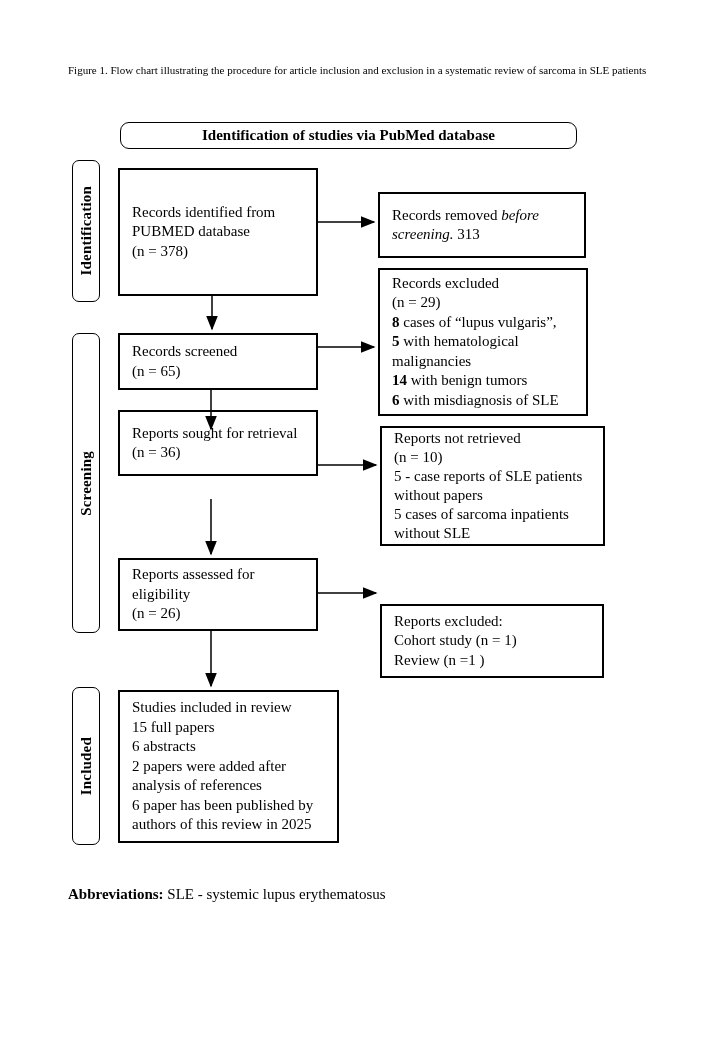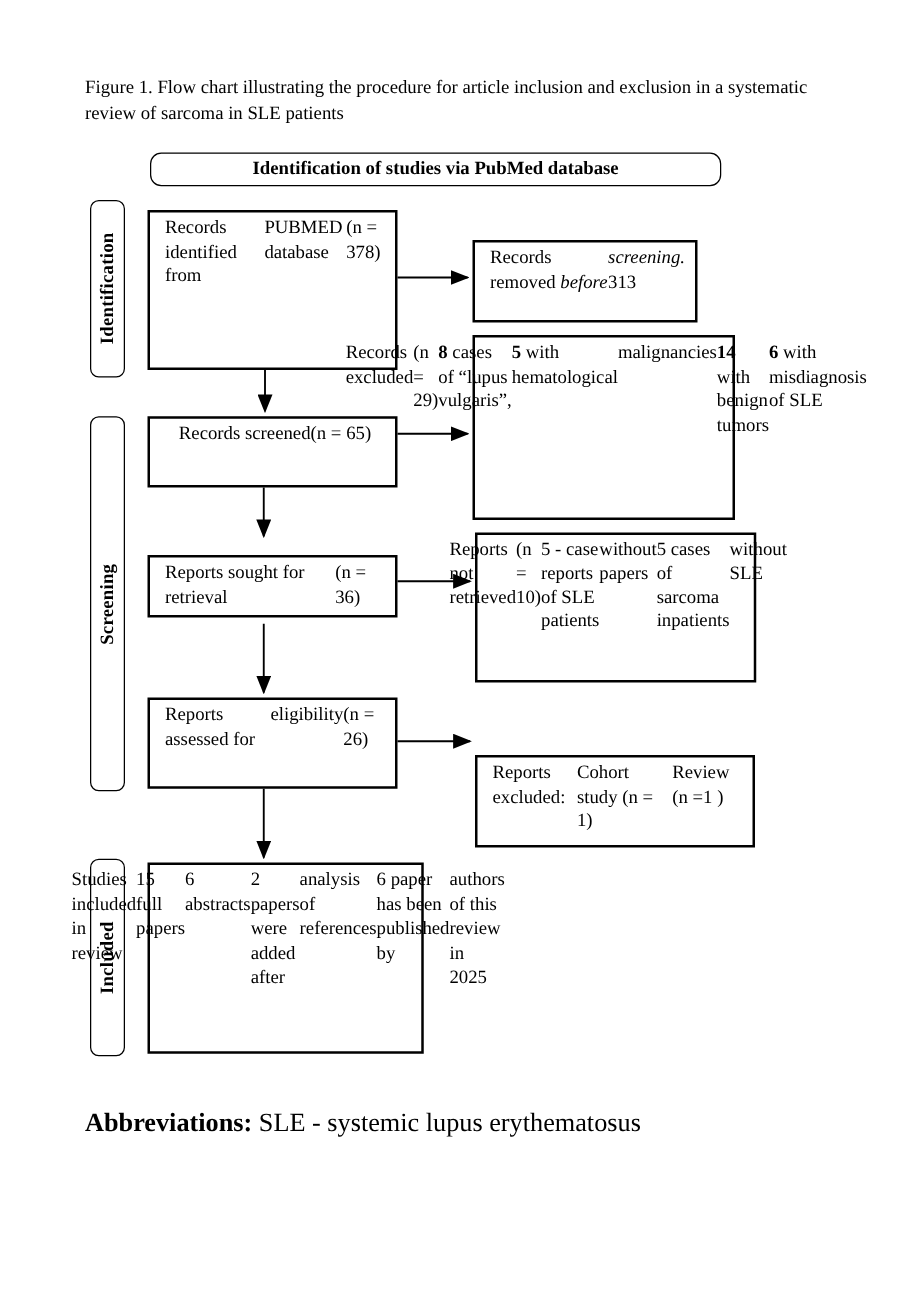--- a/index.html
+++ b/index.html
@@ -1,50 +1,50 @@
 <!DOCTYPE html>
 <html><head>
 <meta charset="utf-8">
 <style>
   html,body{margin:0;padding:0;background:#ffffff;}
   body{width:720px;height:1040px;position:relative;font-family:"Liberation Serif","DejaVu Serif",serif;color:#000;}
   .page{position:absolute;inset:0;width:720px;height:1040px;background:#fff;overflow:hidden;}
 
-  .caption{position:absolute;left:68px;top:60px;width:592px;font-size:15px;line-height:21px;margin:0;}
+  .caption{position:absolute;left:68px;top:60px;width:592px;font-size:11px;line-height:21px;margin:0;}
 
   .hdr{position:absolute;left:120px;top:122px;width:457px;height:27px;border:1.5px solid #000;
        border-radius:9px;display:flex;align-items:center;justify-content:center;box-sizing:border-box;}
   .hdr span{font-weight:bold;font-size:15px;}
 
   .stage{position:absolute;width:28px;border:1.5px solid #000;border-radius:7px;box-sizing:border-box;
          display:flex;align-items:center;justify-content:center;background:#fff;}
   .stage .vert{writing-mode:vertical-rl;transform:rotate(180deg);font-weight:bold;font-size:15px;letter-spacing:0.2px;}
   #st-ident{left:72px;top:160px;height:142px;}
   #st-screen{left:72px;top:333px;height:300px;}
   #st-incl{left:72px;top:687px;height:158px;}
 
   .box{position:absolute;border:2px solid #000;box-sizing:border-box;background:#fff;
-       display:flex;flex-direction:row;justify-content:center;
+       display:flex;flex-direction:column;justify-content:center;
        padding:3px 8px 3px 12px;font-size:15px;line-height:19.5px;}
   #b1{left:118px;top:168px;width:200px;height:128px;}
   #b2{left:118px;top:333px;width:200px;height:57px;}
-  #b3{left:118px;top:444px;width:200px;height:50px;}
+  #b3{left:118px;top:410px;width:200px;height:66px;}
   #b4{left:118px;top:558px;width:200px;height:73px;}
   #b5{left:118px;top:690px;width:221px;height:153px;}
-  #r1{left:378px;top:192px;width:180px;height:66px;}
+  #r1{left:378px;top:192px;width:208px;height:66px;}
   #r2{left:378px;top:268px;width:210px;height:148px;}
   #r3{left:380px;top:426px;width:225px;height:120px;line-height:19px;}
   #r4{left:380px;top:564px;width:224px;height:74px;margin-top:40px;}
 
   .b{font-weight:bold;}
   .i{font-style:italic;}
 
   .arrows{position:absolute;left:0;top:0;width:720px;height:1040px;pointer-events:none;}
 
-  .abbr{position:absolute;left:68px;top:886px;font-size:21px;margin:0;}
+  .abbr{position:absolute;left:68px;top:886px;font-size:15px;margin:0;}
 </style>
 </head>
 <body>
 
 <div class="page">
 
   <p class="caption">Figure 1. Flow chart illustrating the procedure for article inclusion and exclusion in a systematic review of sarcoma in SLE patients</p>
 
   <div class="hdr">
     <span>Identification of studies via PubMed database</span>

